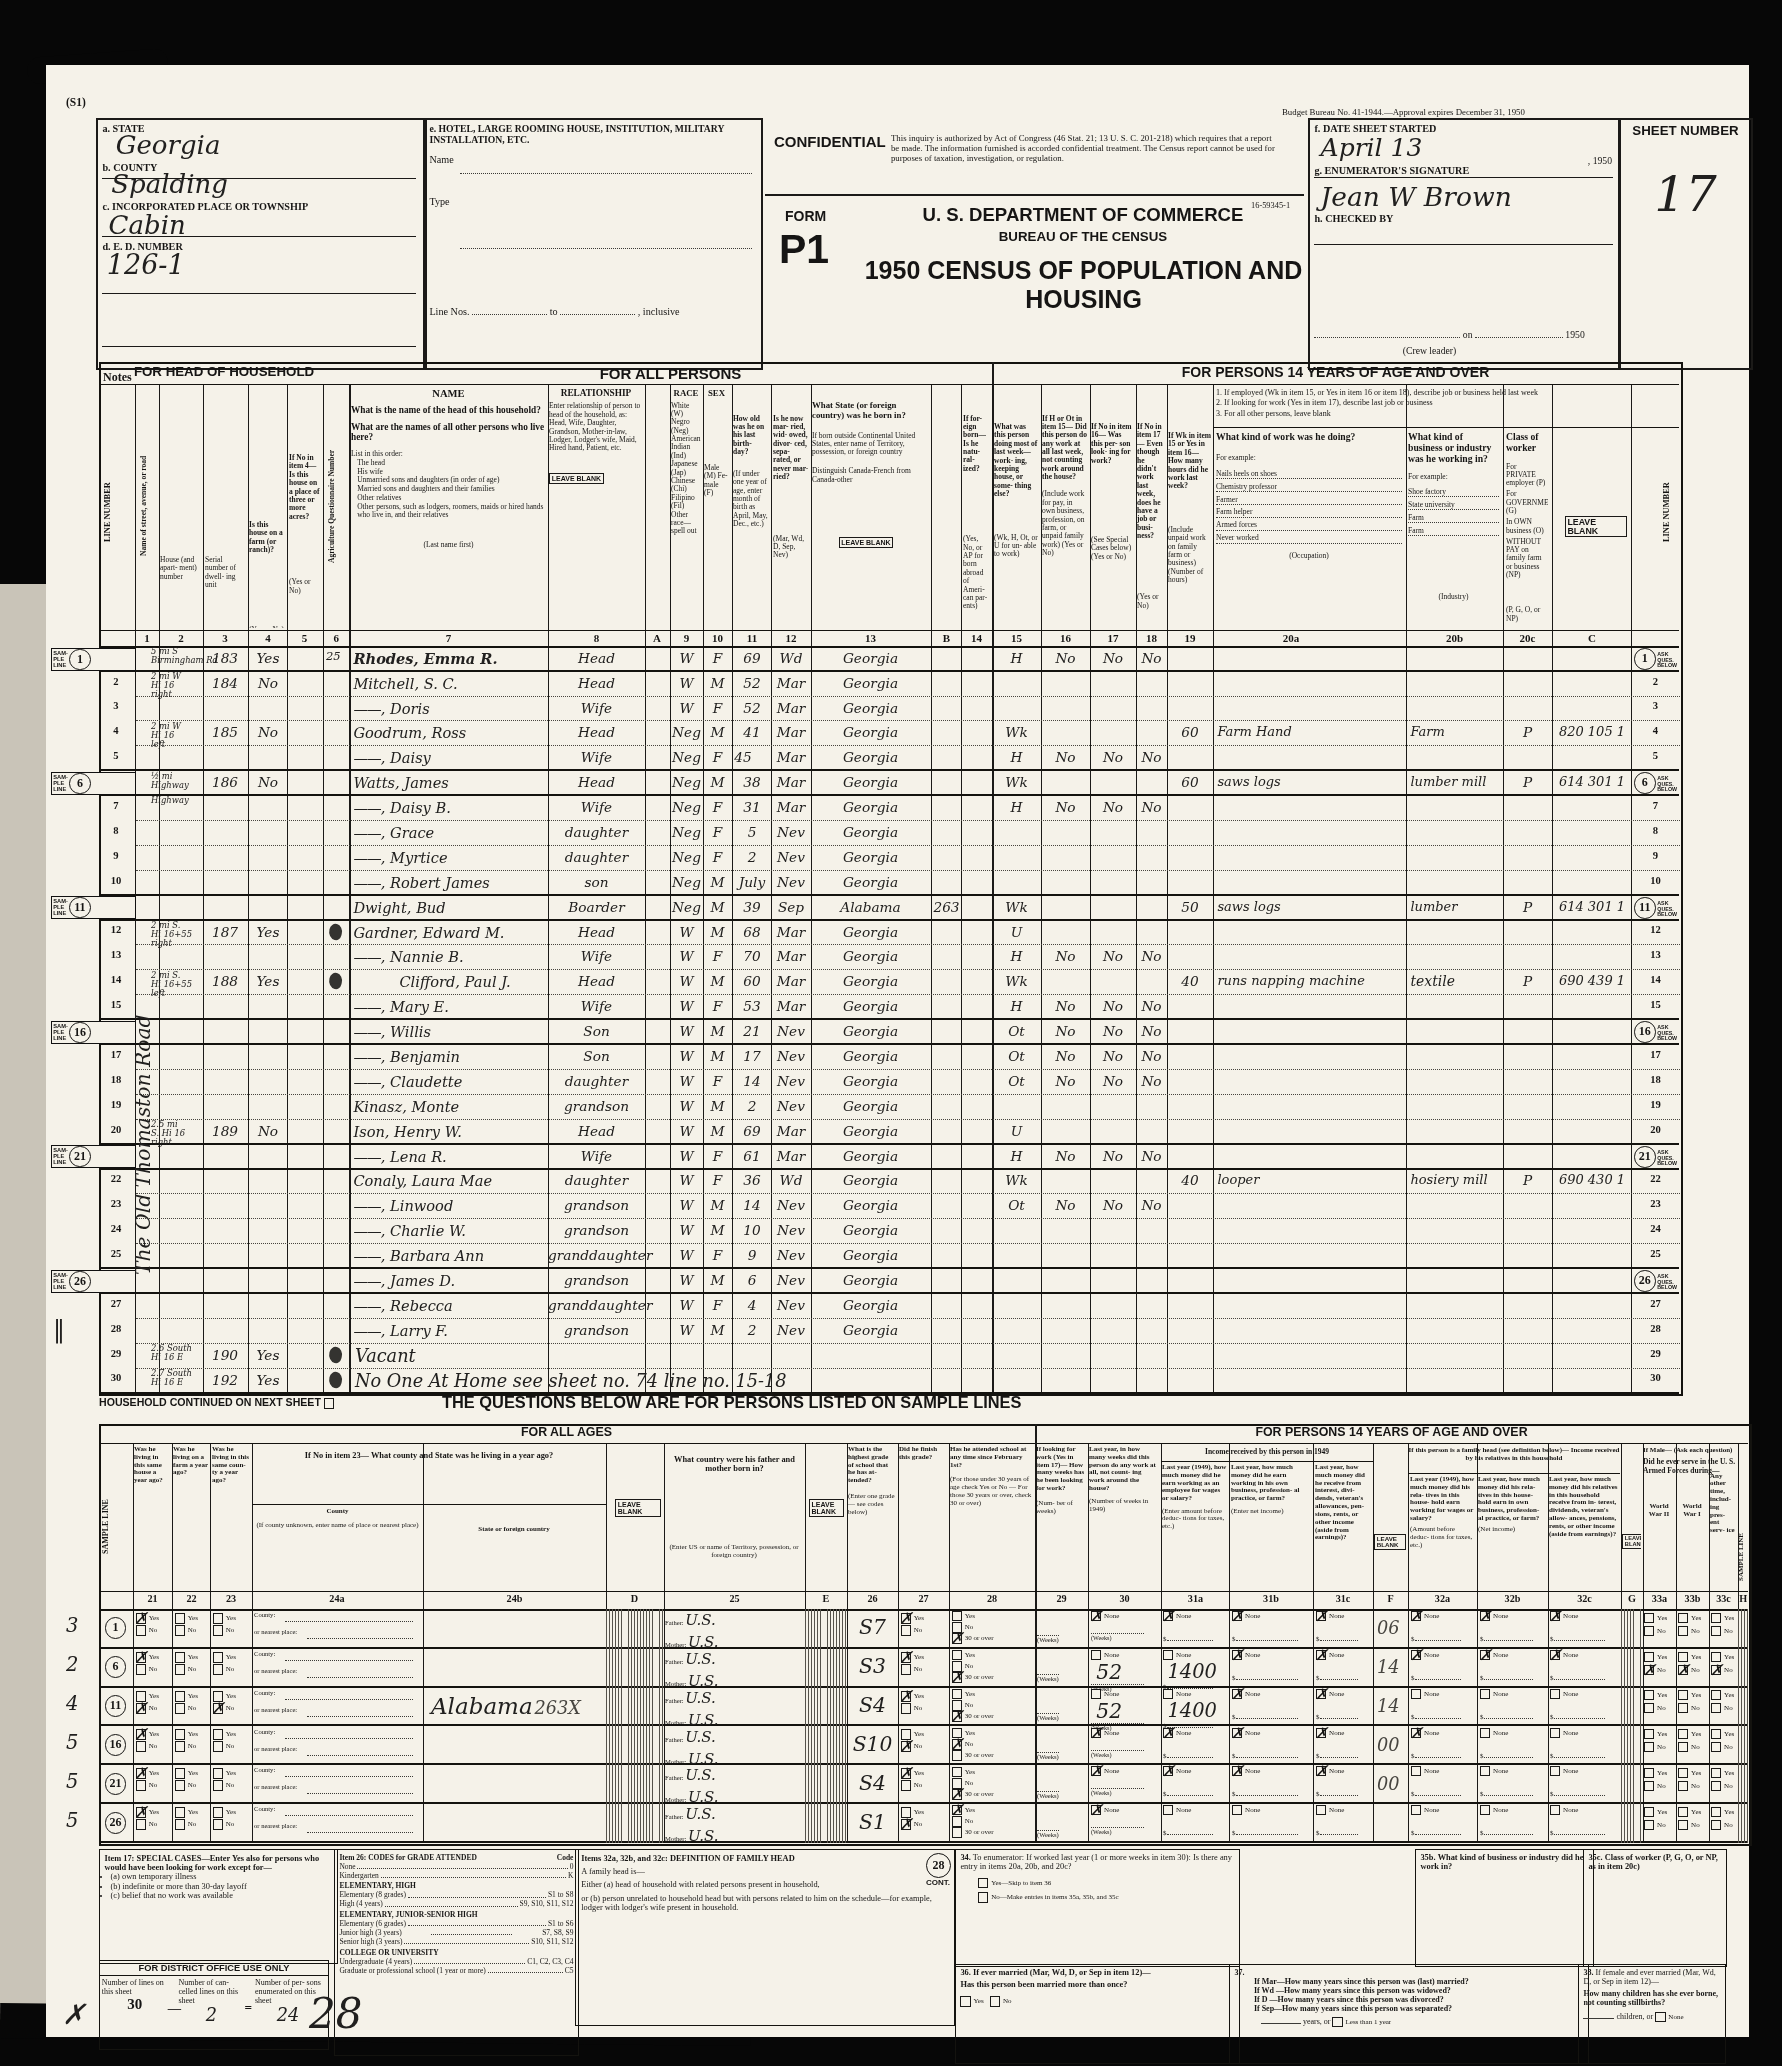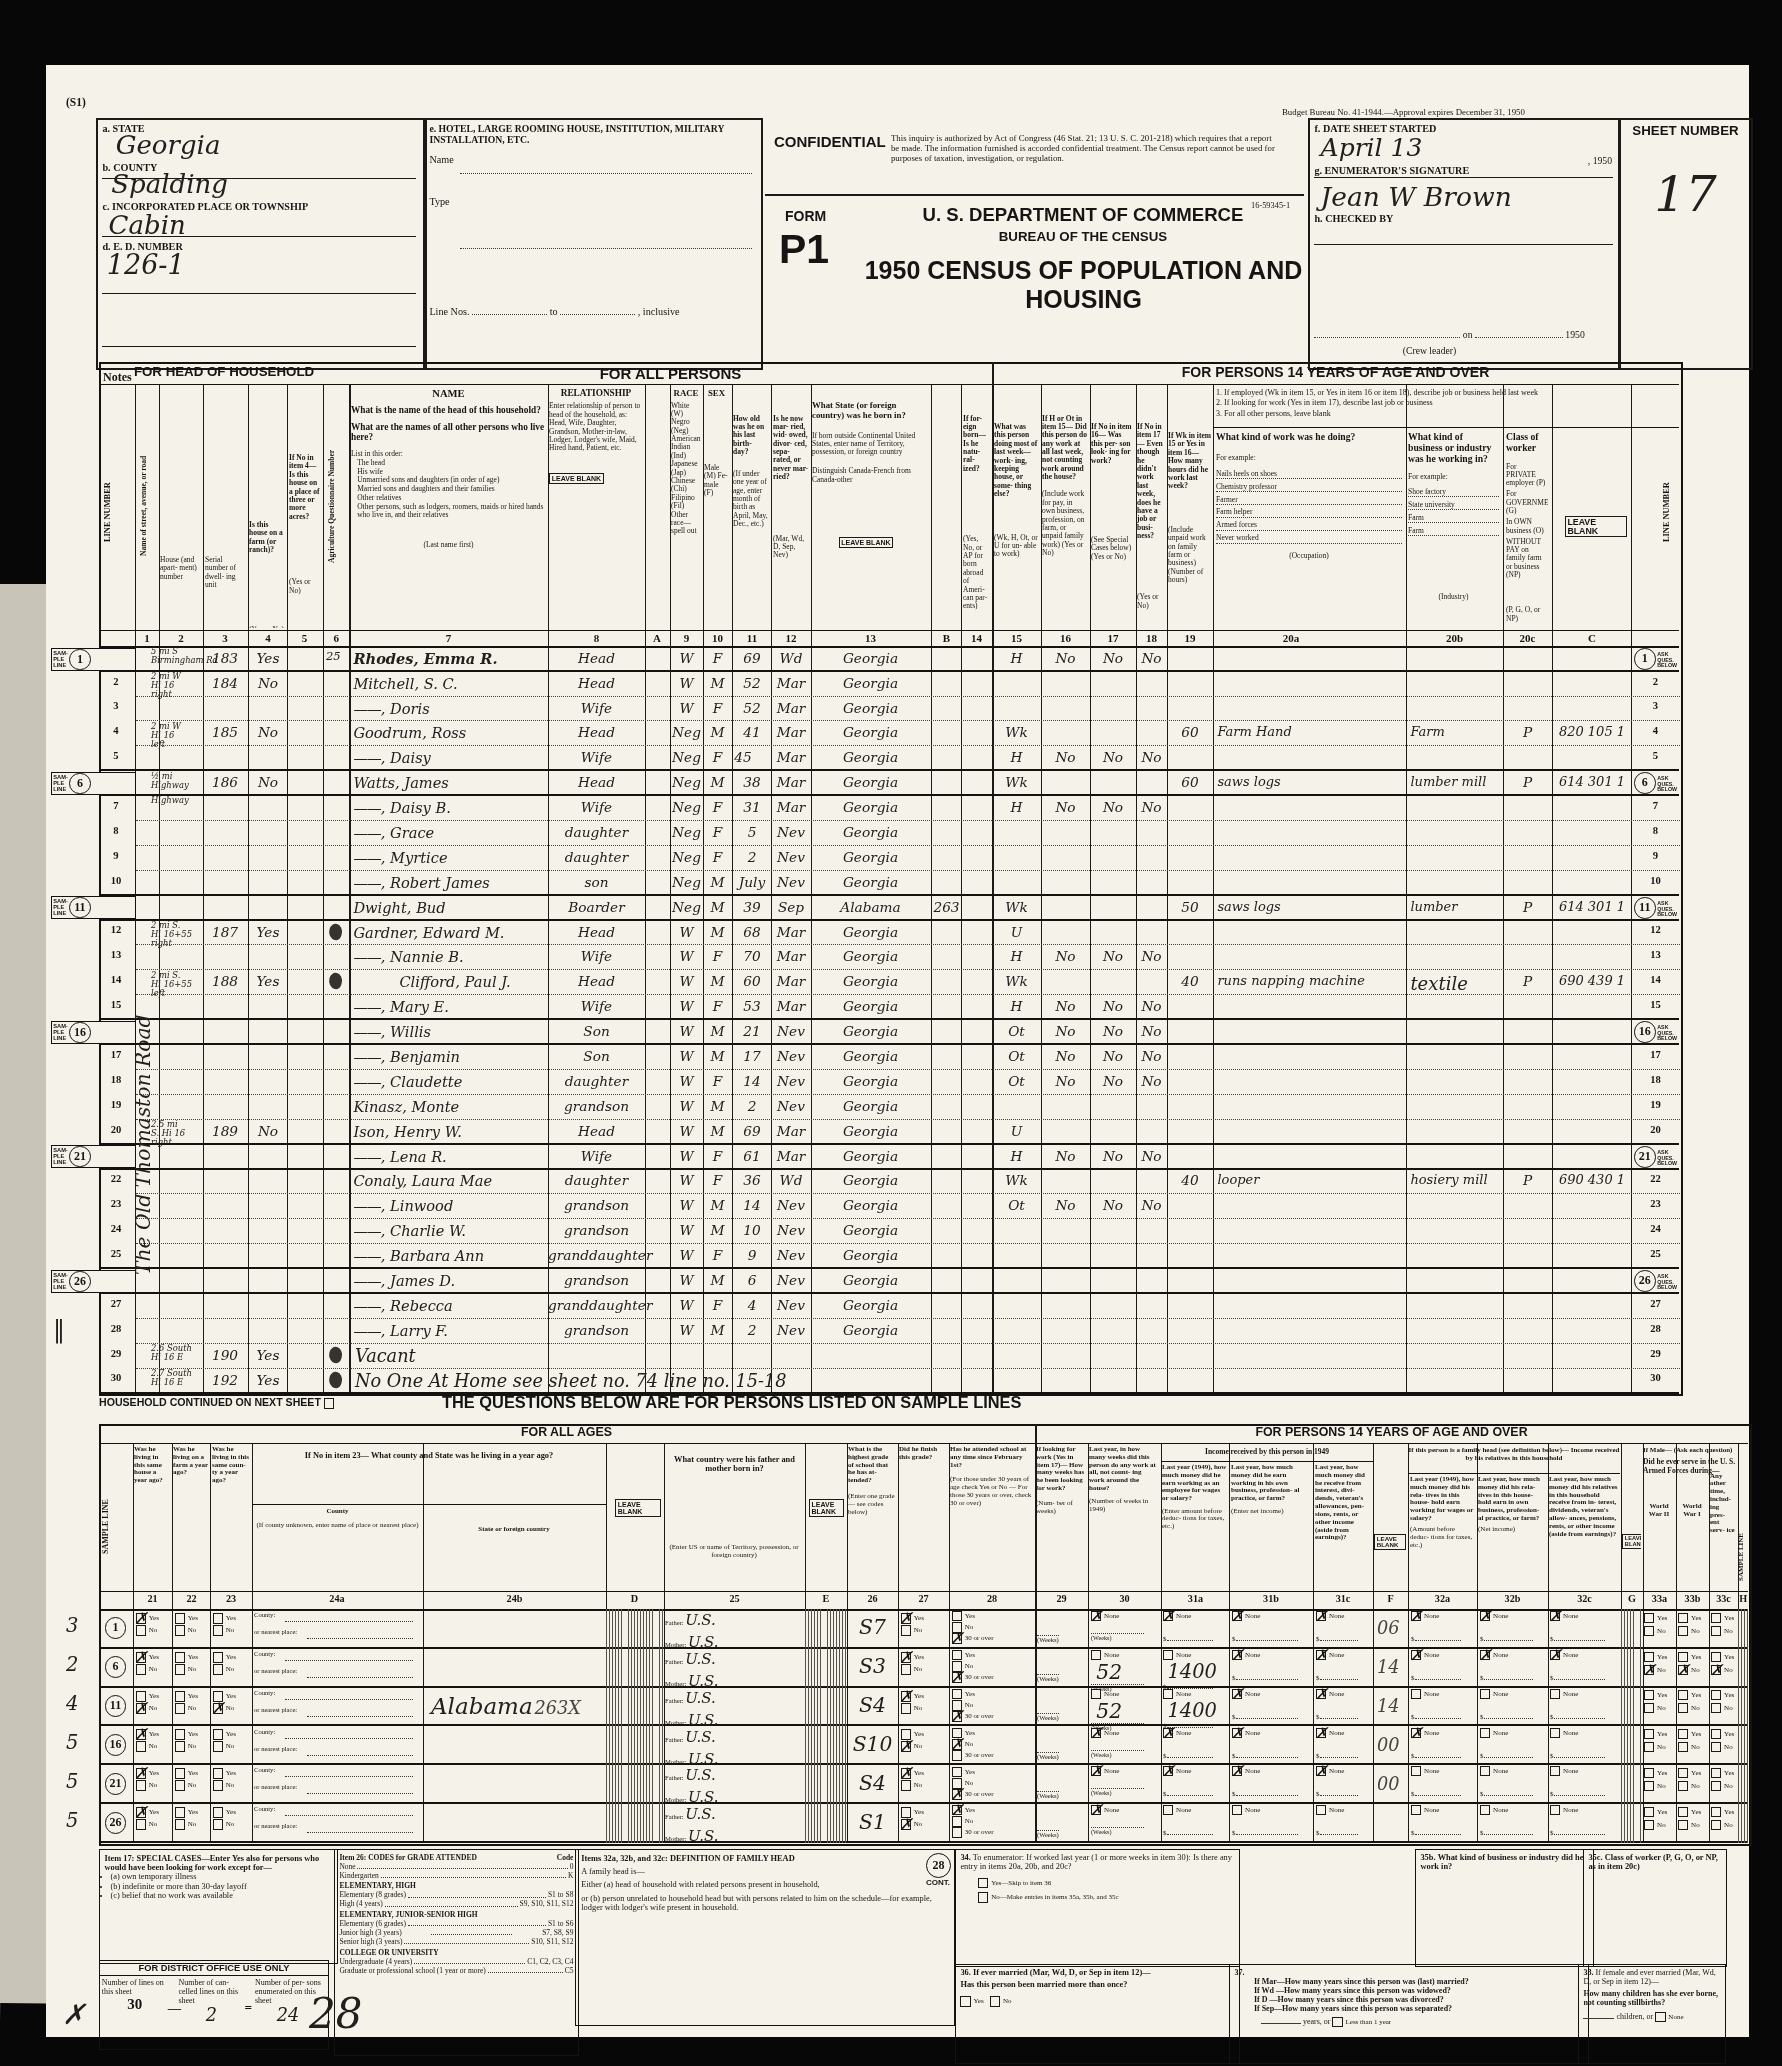--- a/index.html
+++ b/index.html
@@ -641,21 +641,21 @@
       <div style="position: absolute; left: 349px; top: 973px; width: 199px; text-align: left; padding-left: 4.4px;"><span class="hw" style="font-size:14.6px;margin-left:46px;">Clifford, Paul J.</span></div>
       <div style="position: absolute; left: 548px; top: 973px; width: 97px; text-align: center;"><span class="hw" style="font-size:13.7px;">Head</span></div>
       <div style="position: absolute; left: 670px; top: 973px; width: 33px; text-align: center;"><span class="hw" style="font-size:13.7px;">W</span></div>
       <div style="position: absolute; left: 703px; top: 973px; width: 29px; text-align: center;"><span class="hw" style="font-size:13.7px;">M</span></div>
       <div style="position: absolute; left: 732px; top: 973px; width: 40px; text-align: center;"><span class="hw" style="font-size:13.7px;">60</span></div>
       <div style="position: absolute; left: 771px; top: 973px; width: 40px; text-align: center;"><span class="hw" style="font-size:13.7px;">Mar</span></div>
       <div style="position: absolute; left: 811px; top: 973px; width: 119px; text-align: center;"><span class="hw" style="font-size:13.7px;">Georgia</span></div>
       <div style="position: absolute; left: 992px; top: 973px; width: 49px; text-align: center;"><span class="hw" style="font-size:13.7px;">Wk</span></div>
       <div style="position: absolute; left: 1167px; top: 973px; width: 46px; text-align: center;"><span class="hw" style="font-size:13.7px;">40</span></div>
       <div style="position: absolute; left: 1213px; top: 973px; width: 192px; text-align: left; padding-left: 4.4px;"><span class="hw" style="font-size:13px;">runs napping machine</span></div>
-      <div style="position: absolute; left: 1406px; top: 973px; width: 97px; text-align: left; padding-left: 4.4px;"><span class="hw" style="font-size:18px;">textile</span></div>
+      <div style="position: absolute; left: 1406px; top: 973px; width: 97px; text-align: left; padding-left: 4.4px;"><span class="hw" style="font-size:14px;">textile</span></div>
       <div style="position: absolute; left: 1503px; top: 973px; width: 49px; text-align: center;"><span class="hw" style="font-size:13.7px;">P</span></div>
       <div style="position: absolute; left: 1552px; top: 973px; width: 80px; text-align: center;"><span class="hw" style="font-size:13px;">690 439 1</span></div>
       <div style="position: absolute; left: 99px; top: 1018px; width: 1580px; height: 2.2px; background: rgb(20, 19, 15);"></div>
       <div style="position: absolute; left: 99px; top: 999px; width: 34px; font-size: 10.6px;">
         <div class="ctr b">15</div>
       </div>
       <div style="position: absolute; left: 1631px; top: 999px; width: 49px; font-size: 10.6px;">
         <div class="ctr b">15</div>
       </div>
       <div style="position: absolute; left: 349px; top: 998px; width: 199px; text-align: left; padding-left: 4.4px;"><span class="hw" style="font-size:14.6px;"><span style="letter-spacing:-0.9px;">——</span>, Mary E.</span></div>

